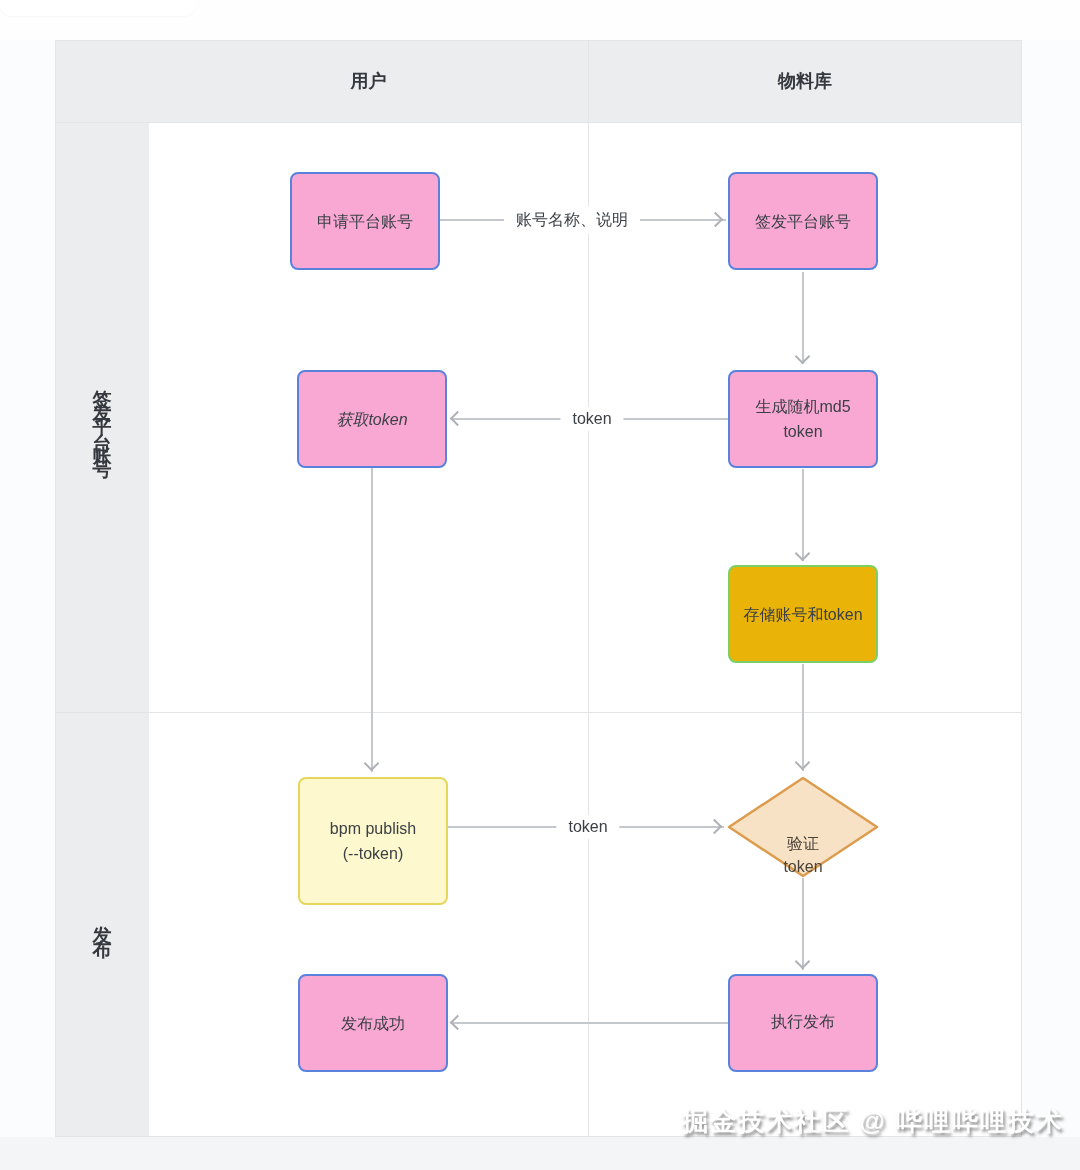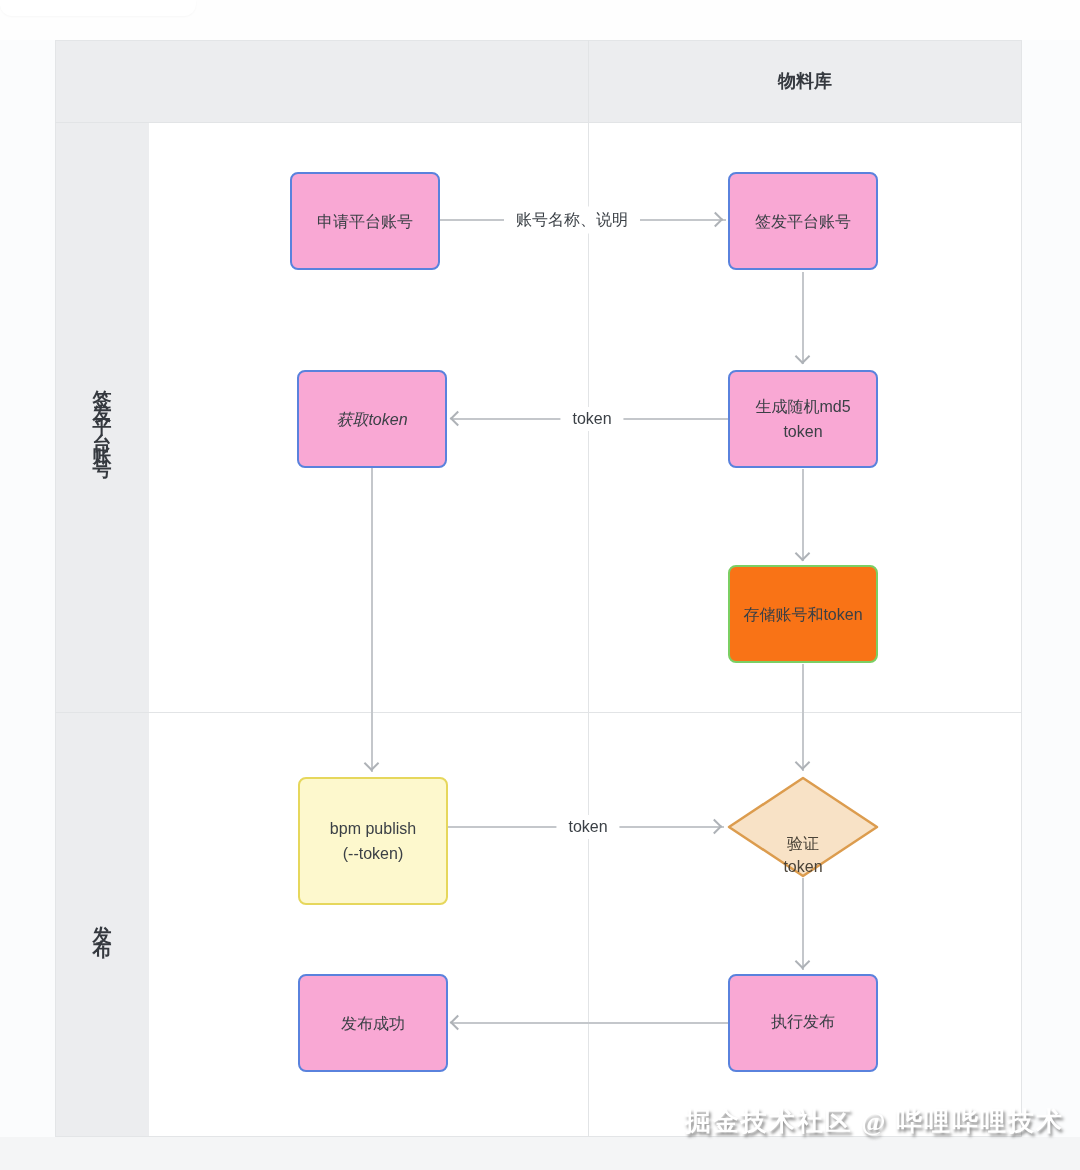--- a/index.html
+++ b/index.html
@@ -29,59 +29,60 @@
   .lane-label { position:absolute; left:55px; width:94px; display:flex; align-items:center; justify-content:center;
                 writing-mode:vertical-lr; letter-spacing:14px; font-size:19px; font-weight:700; color:#35393f; z-index:2; }
   .lane-label.issue   { top:122px; height:590px; }
   .lane-label.publish { top:712px; height:425px; }
 
   
   .node { position:absolute; width:150px; height:98px; border-radius:8px; display:flex; flex-direction:column;
           align-items:center; justify-content:center; text-align:center; font-size:16px; line-height:25px;
           color:#3b4046; z-index:3; }
   .node.blue   { background:#f9a8d4; border:2px solid #5a82dd; }
-  .node.green  { background:#f97316; border:2px solid #7bcf63; }
+  .node.green  { background:#eab308; border:2px solid #7bcf63; }
   .node.yellow { background:#fdf8cd; border:2px solid #e6d75c; }
 
   .diamond-wrap { position:absolute; left:726px; top:776px; width:154px; height:102px; z-index:3; }
   .diamond-poly { fill:#f8e2c6; stroke:#dc9c4e; stroke-width:2.5; stroke-linejoin:round; }
   .diamond-text { position:absolute; left:0; top:0; width:154px; height:102px; display:flex; flex-direction:column;
                   align-items:center; justify-content:flex-end; font-size:16px; line-height:23px; color:#4a4338; }
 
   
   .hline { position:absolute; height:2px; background:#c4c7cb; z-index:2; }
   .vline { position:absolute; width:2px;  background:#c4c7cb; z-index:2; }
   .ah { position:absolute; width:11px; height:11px; border-top:2px solid #aeb2b7; border-right:2px solid #aeb2b7; z-index:2; }
   .ah-right { transform:rotate(45deg); }
   .ah-down  { transform:rotate(135deg); }
   .ah-left  { transform:rotate(-135deg); }
   .edge-label { position:absolute; transform:translate(-50%,-50%); background:#ffffff; padding:3px 12px;
                 font-size:16px; color:#3b4046; white-space:nowrap; z-index:3; }
 
   
   .watermark { position:absolute; top:1104px; right:16px; font-size:26px; font-weight:700; letter-spacing:2px;
-               color:#ffffff; text-shadow:2px 3px 3px rgba(40,40,40,0.5); z-index:4;font-family:Liberation Serif, serif; }
+               color:#ffffff; text-shadow:2px 3px 3px rgba(40,40,40,0.5); z-index:4; }
 </style>
 </head>
 <body>
 
 <div class="stage">
 
   <div class="top-strip"></div>
   <div class="top-blob"></div>
   <div class="bottom-strip"></div>
 
   <div class="lane-col-bg"></div>
   <div class="header-row-bg"></div>
   <div class="content-bg"></div>
   <div class="table-frame"></div>
   <div class="gl gl-v-mid"></div>
   <div class="gl gl-h-head"></div>
   <div class="gl gl-h-lane"></div>
 
+  <div class="col-head user">用户</div>
   <div class="col-head material">物料库</div>
   <div class="lane-label issue">签发平台账号</div>
   <div class="lane-label publish">发布</div>
 
   <div>
     <div class="hline" style="left:440px; top:219px; width:286px;"></div>
     <span class="ah ah-right" style="left:710px; top:214px;"></span>
     <span class="edge-label" style="left:572px; top:220px;">账号名称、说明</span>
   </div>
 

